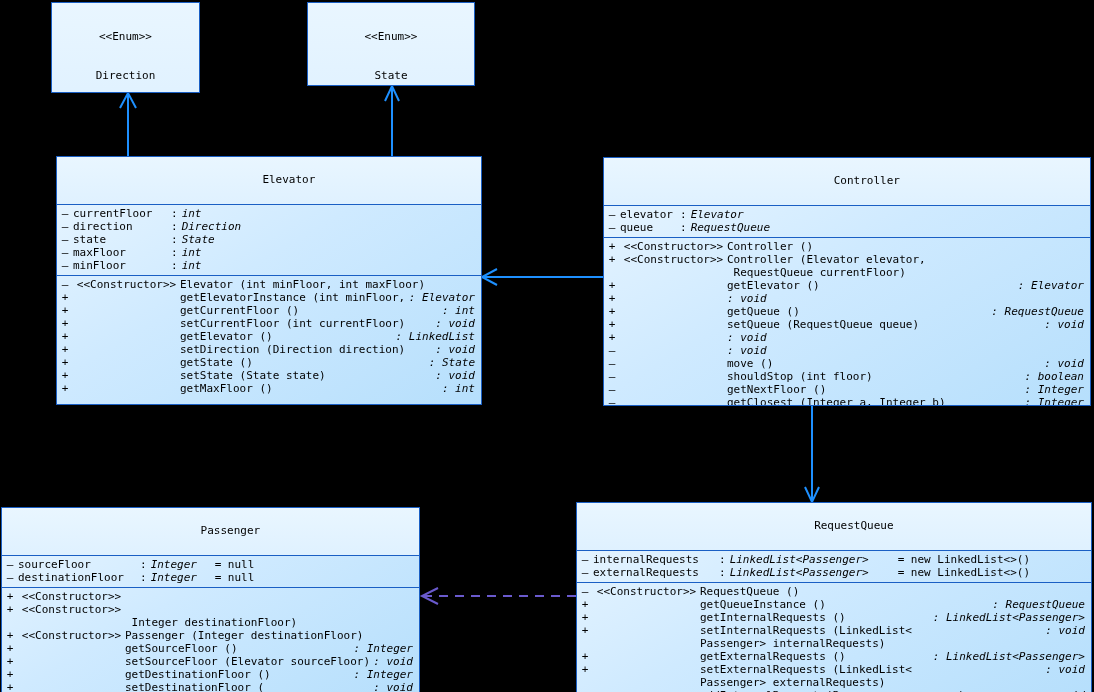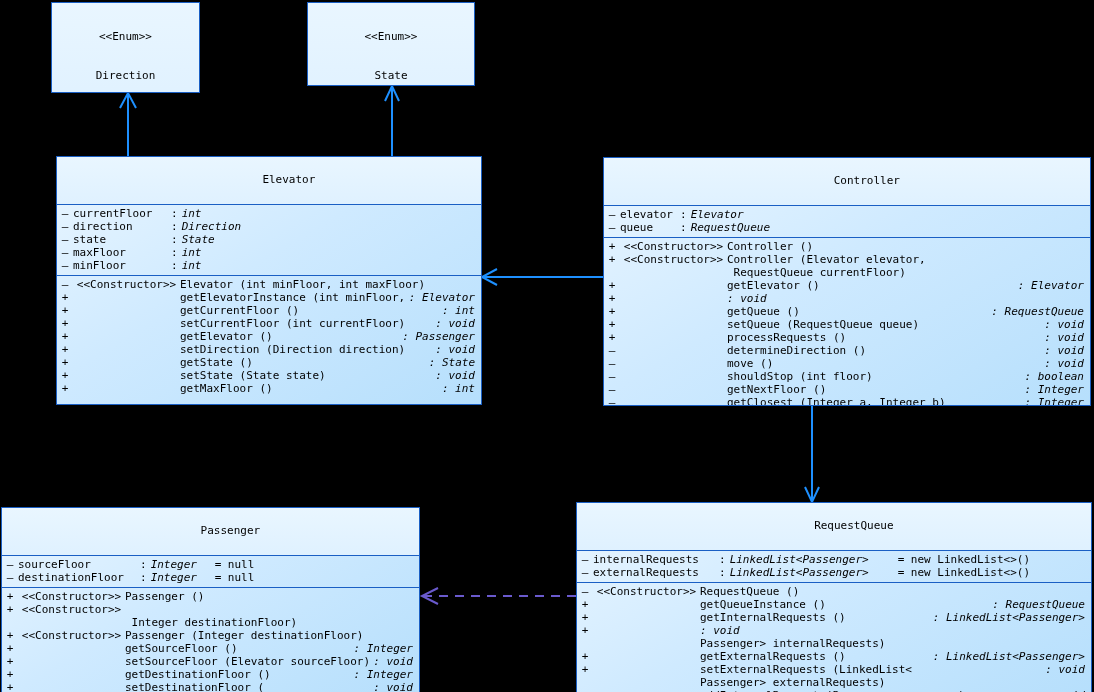--- a/index.html
+++ b/index.html
@@ -200,21 +200,21 @@
       <div class="row">
         <span class="c-vis">+</span>
         <span class="c-stereo" style="width:107px"></span>
         <span class="c-name">setCurrentFloor (int currentFloor)</span>
         <span class="c-type">: void</span>
       </div>
       <div class="row">
         <span class="c-vis">+</span>
         <span class="c-stereo" style="width:107px"></span>
         <span class="c-name">getElevator ()</span>
-        <span class="c-type">: Passenger</span>
+        <span class="c-type">: LinkedList</span>
       </div>
       <div class="row">
         <span class="c-vis">+</span>
         <span class="c-stereo" style="width:107px"></span>
         <span class="c-name">setDirection (Direction direction)</span>
         <span class="c-type">: void</span>
       </div>
       <div class="row">
         <span class="c-vis">+</span>
         <span class="c-stereo" style="width:107px"></span>
@@ -293,27 +293,25 @@
       </div>
       <div class="row">
         <span class="c-vis">+</span>
         <span class="c-stereo" style="width:107px"></span>
         <span class="c-name">setQueue (RequestQueue queue)</span>
         <span class="c-type">: void</span>
       </div>
       <div class="row">
         <span class="c-vis">+</span>
         <span class="c-stereo" style="width:107px"></span>
-        <span class="c-name">processRequests ()</span>
-        <span class="c-type">: void</span>
-      </div>
-      <div class="row">
-        <span class="c-vis">–</span>
-        <span class="c-stereo" style="width:107px"></span>
-        <span class="c-name">determineDirection ()</span>
+        <span class="c-type">: void</span>
+      </div>
+      <div class="row">
+        <span class="c-vis">–</span>
+        <span class="c-stereo" style="width:107px"></span>
         <span class="c-type">: void</span>
       </div>
       <div class="row">
         <span class="c-vis">–</span>
         <span class="c-stereo" style="width:107px"></span>
         <span class="c-name">move ()</span>
         <span class="c-type">: void</span>
       </div>
       <div class="row">
         <span class="c-vis">–</span>
@@ -372,20 +370,21 @@
       </div>
       <div class="row">
         <span class="c-vis">+</span>
         <span class="c-stereo" style="width:107px"></span>
         <span class="c-name">getInternalRequests ()</span>
         <span class="c-type">: LinkedList&lt;Passenger&gt;</span>
       </div>
       <div class="row">
         <span class="c-vis">+</span>
         <span class="c-stereo" style="width:107px"></span>
+        <span class="c-name">setInternalRequests (LinkedList&lt;</span>
         <span class="c-type">: void</span>
       </div>
       <div class="row">
         <span class="c-vis"></span>
         <span class="c-stereo" style="width:107px"></span>
         <span class="c-name">Passenger&gt; internalRequests)</span>
         <span class="c-type"></span>
       </div>
       <div class="row">
         <span class="c-vis">+</span>
@@ -432,21 +431,20 @@
         <span class="c-name" style="width:122px">destinationFloor</span>
         <span class="c-init" style="padding-right:4px">:</span>
         <span class="c-type" style="width:58px">Integer</span>
         <span class="c-init">= null</span>
       </div>
     </div>
     <div class="uml-compartment last">
       <div class="row">
         <span class="c-vis">+</span>
         <span class="c-stereo" style="width:107px">&lt;&lt;Constructor&gt;&gt;</span>
-        <span class="c-name">Passenger ()</span>
         <span class="c-type"></span>
       </div>
       <div class="row">
         <span class="c-vis">+</span>
         <span class="c-stereo" style="width:107px">&lt;&lt;Constructor&gt;&gt;</span>
         <span class="c-type"></span>
       </div>
       <div class="row">
         <span class="c-vis"></span>
         <span class="c-stereo" style="width:107px"></span>

